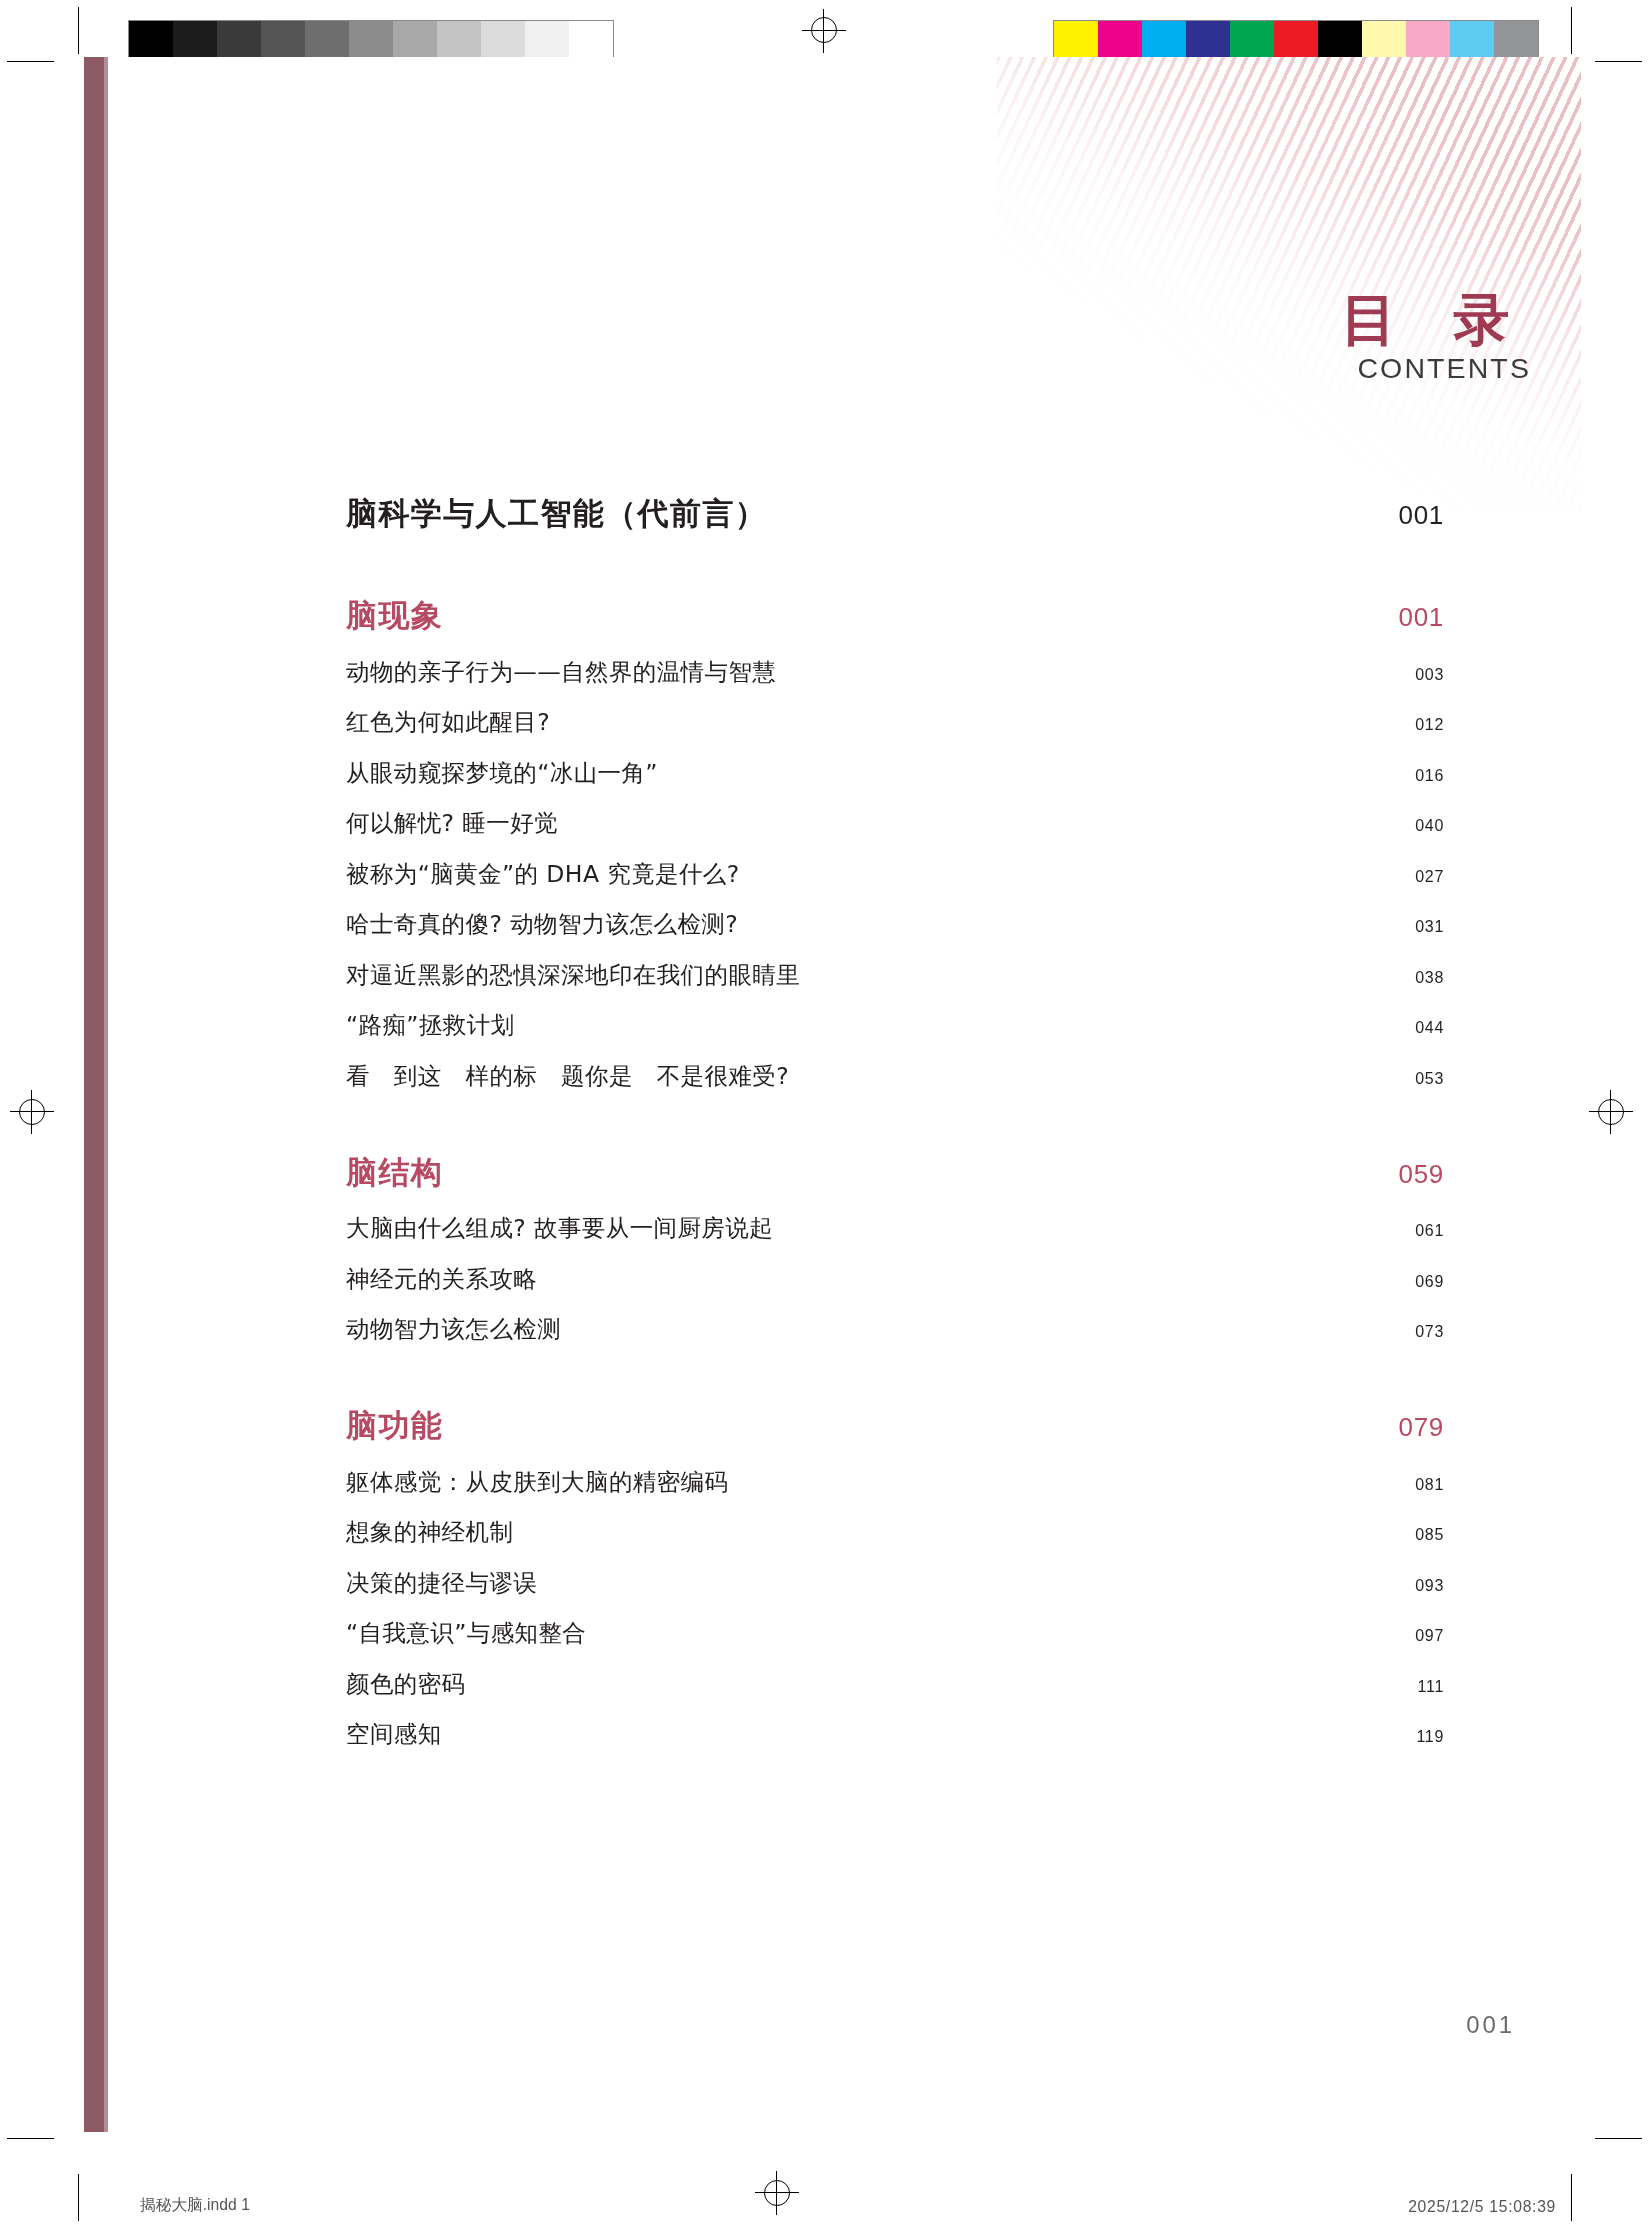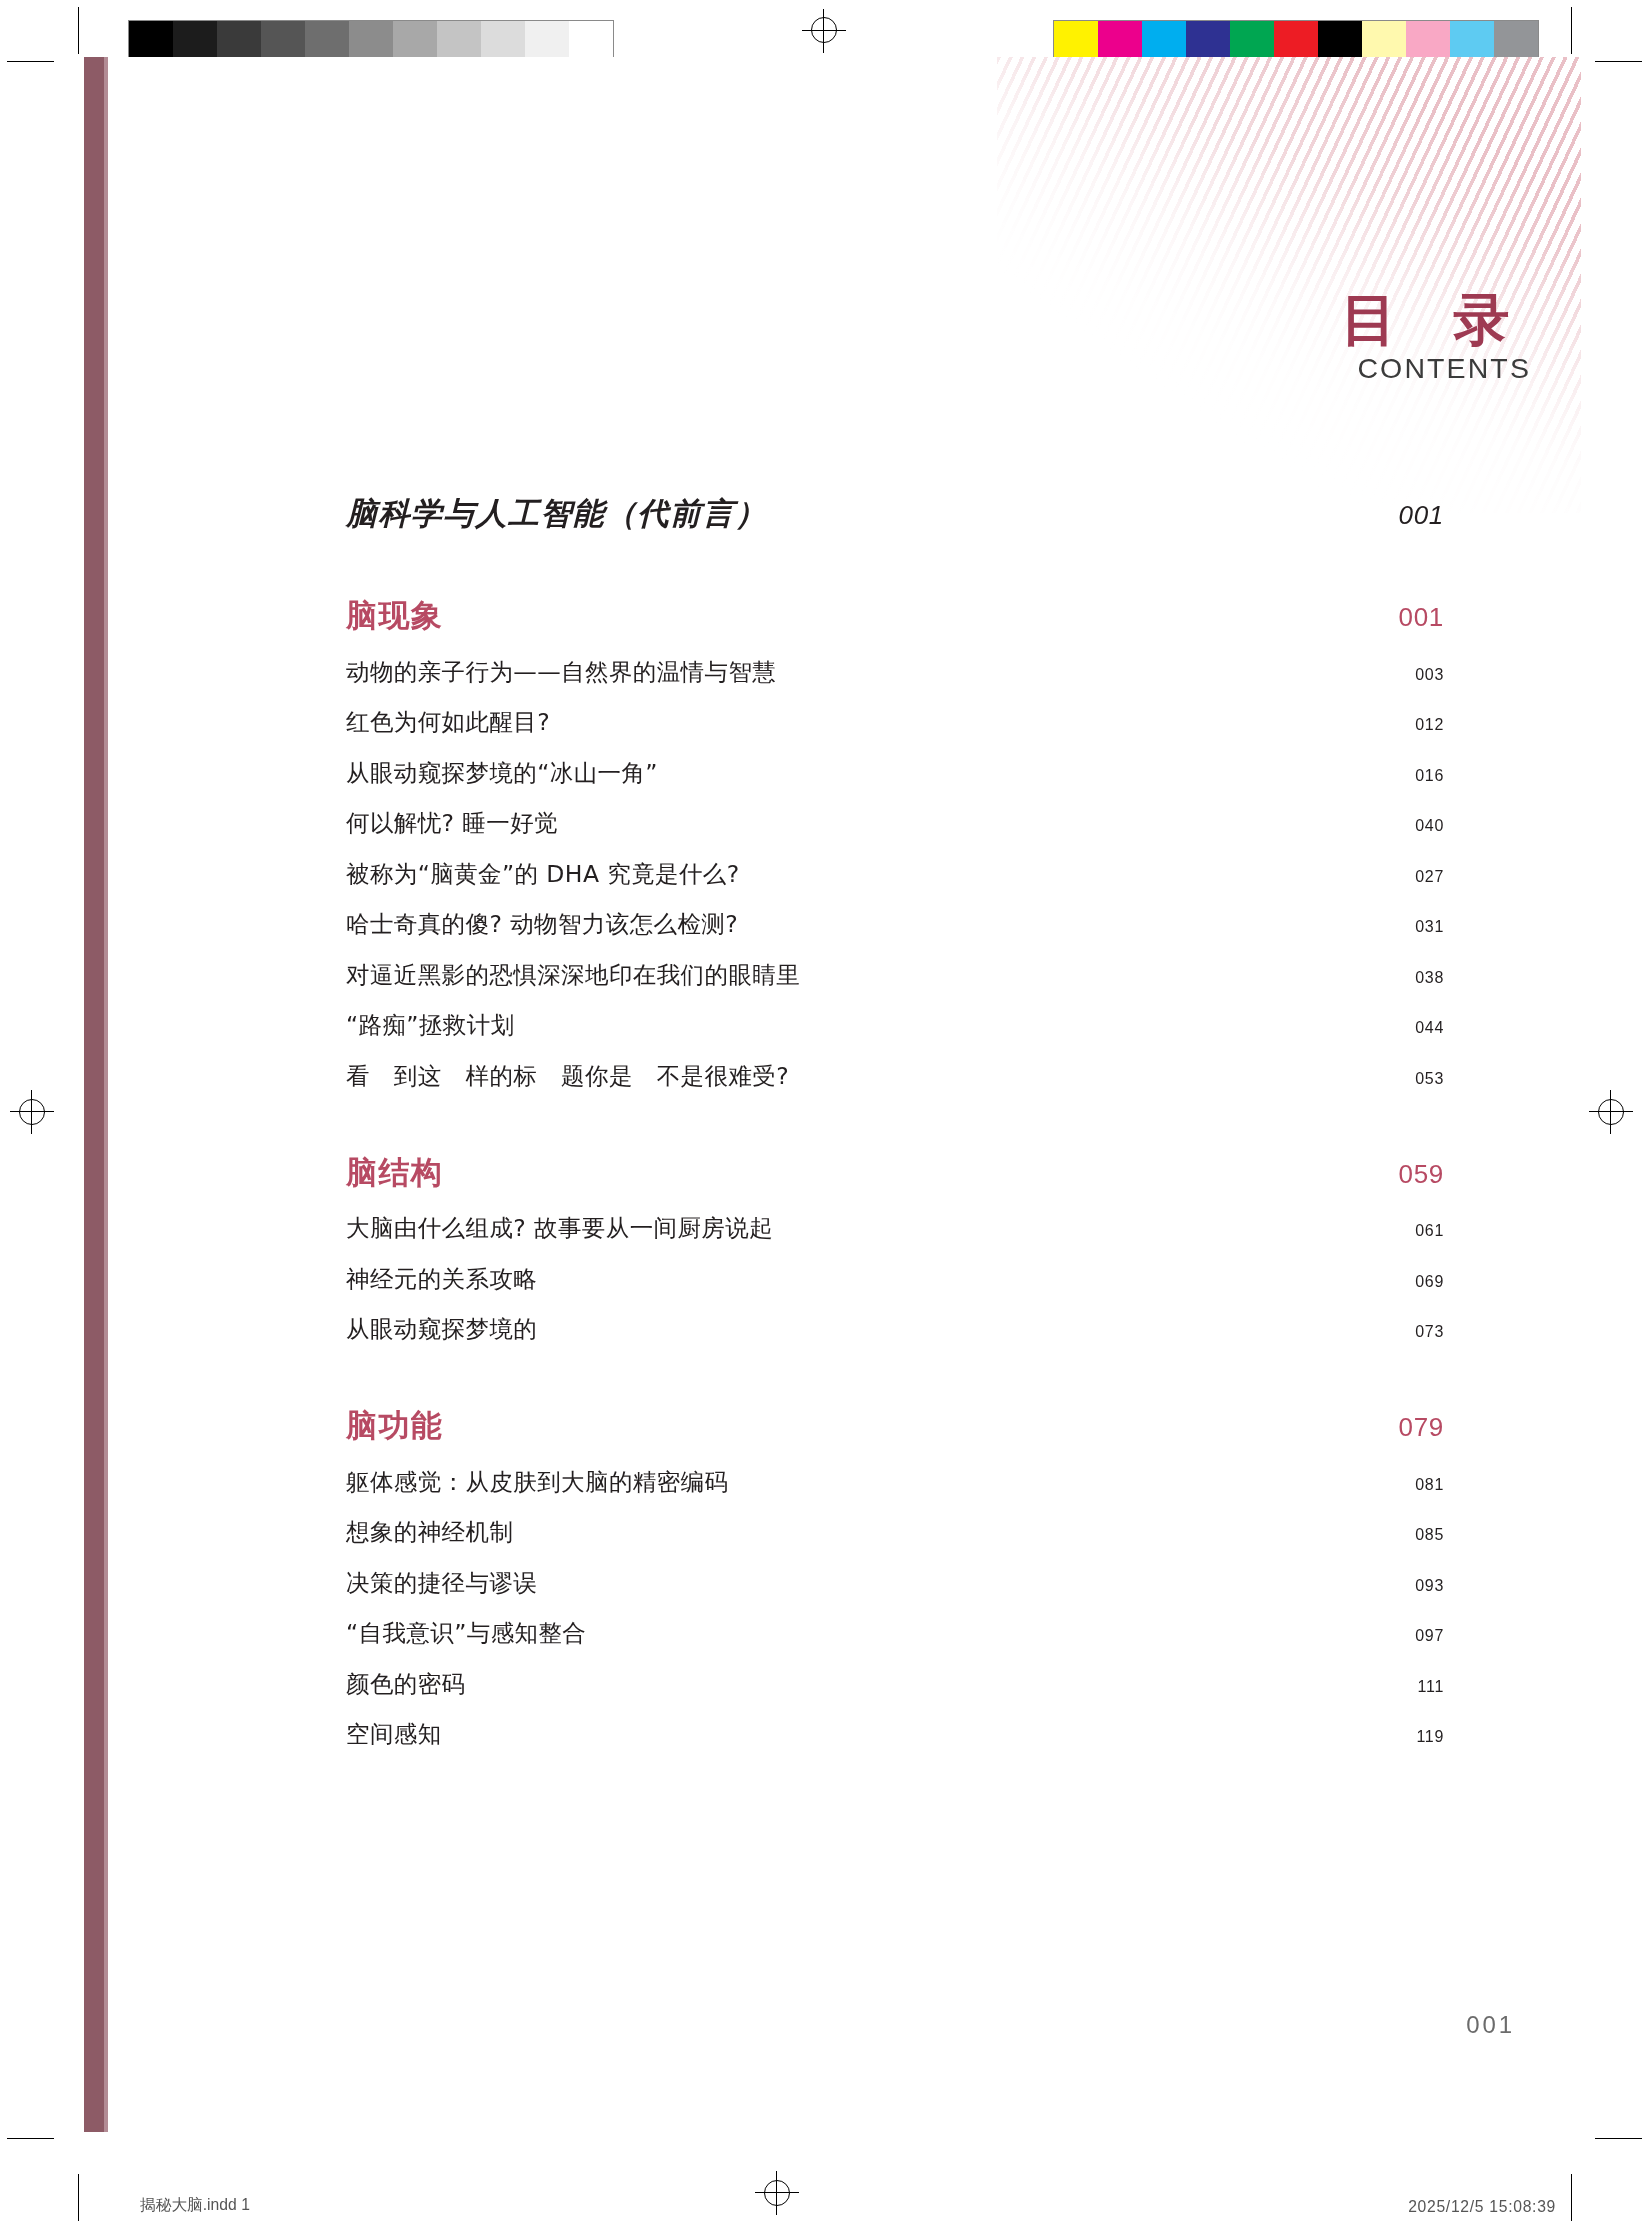--- a/index.html
+++ b/index.html
@@ -179,21 +179,21 @@
   .row .label {
     font-family: "DejaVu Sans", "Liberation Sans", sans-serif;
     color: #231f20;
   }
   .row .pg {
     font-family: "Liberation Sans", sans-serif;
     color: #231f20;
     letter-spacing: 0.7px;
   }
 
-  .row-preface { margin-bottom: 0; font-style: italic; }
+  .row-preface { margin-bottom: 0; }
   .row-preface .label {
     font-size: 31px;
     font-weight: bold;
     letter-spacing: 1.4px;
   }
   .row-preface .pg {
     font-size: 26px;
   }
 
   .section {
@@ -386,21 +386,21 @@
       </div>
       <div class="row entry">
         <div class="label">大脑由什么组成? 故事要从一间厨房说起</div>
         <div class="pg">061</div>
       </div>
       <div class="row entry">
         <div class="label">神经元的关系攻略</div>
         <div class="pg">069</div>
       </div>
       <div class="row entry">
-        <div class="label">从眼动窥探梦境的</div>
+        <div class="label">动物智力该怎么检测</div>
         <div class="pg">073</div>
       </div>
     </div>
 
     <div class="section">
       <div class="row section-head">
         <div class="label">脑功能</div>
         <div class="pg">079</div>
       </div>
       <div class="row entry">

